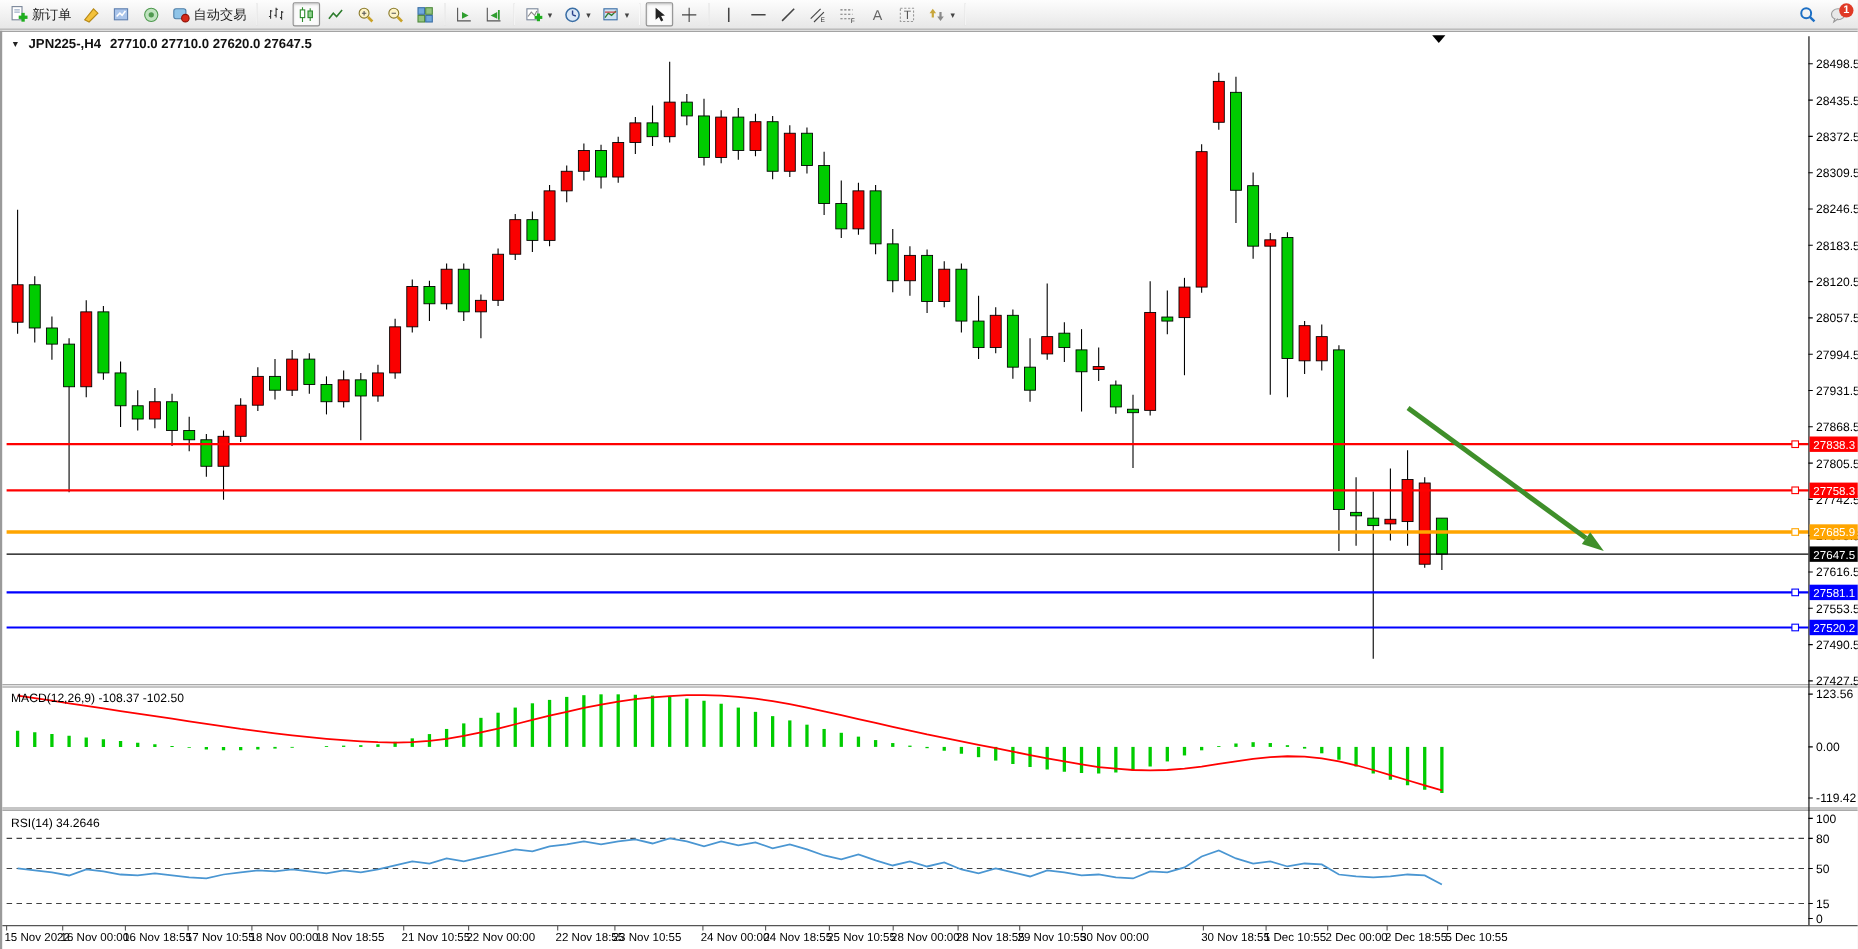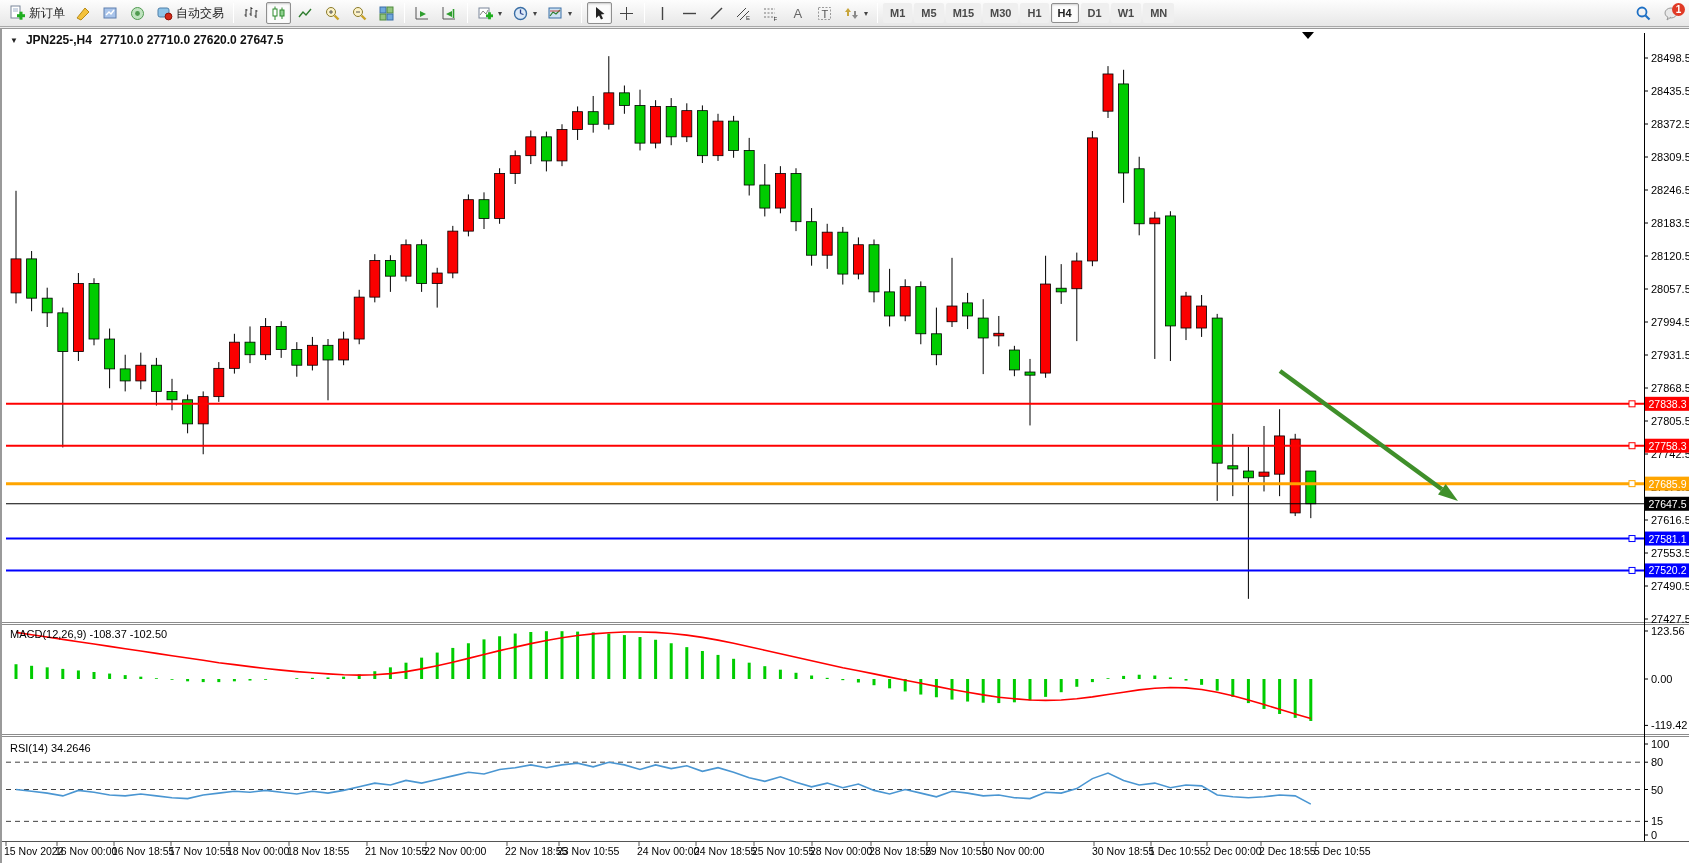--- a/index.html
+++ b/index.html
@@ -246,31 +246,20 @@
     <button class="tbtn">
       <svg class="ic" viewBox="0 0 17 17">
         <path d="M5 3 l3 4 h-2 v4 h-2 v-4 h-2 z" fill="#c8a63c"></path>
           <path d="M12 14 l-3 -4 h2 v-4 h2 v4 h2 z" fill="#8a8a8a"></path>
       </svg>
       <span class="caret">▾</span>
     </button>
 
     <div class="sep"></div>
 
-    <div class="tf-group" id="tf-group">
-        <button class="tf-btn">M1</button>
-        <button class="tf-btn">M5</button>
-        <button class="tf-btn">M15</button>
-        <button class="tf-btn">M30</button>
-        <button class="tf-btn">H1</button>
-        <button class="tf-btn active">H4</button>
-        <button class="tf-btn">D1</button>
-        <button class="tf-btn">W1</button>
-        <button class="tf-btn">MN</button>
-      </div>
 
     <div class="tb-right">
       <button class="tbtn">
         <svg class="ic" viewBox="0 0 17 17">
           <circle cx="7" cy="7" r="4.5" fill="none" stroke="#1d6fc4" stroke-width="1.8"></circle>
             <line x1="10.5" y1="10.5" x2="14.5" y2="14.5" stroke="#1d6fc4" stroke-width="2.2"></line>
         </svg>
       </button>
       <button class="tbtn notif-wrap">
         <svg class="ic" viewBox="0 0 17 17">

